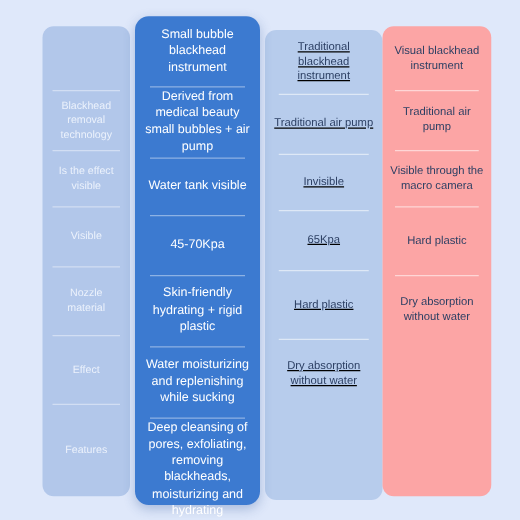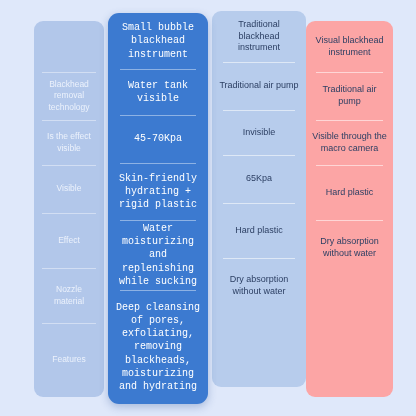--- a/index.html
+++ b/index.html
@@ -44,24 +44,25 @@
     width: 100px;
     height: 391px;
     background: #3c7ad0;
     border-radius: 11px;
     box-shadow: 0 3px 9px rgba(40, 80, 150, 0.30);
     z-index: 3;
   }
   
   .col-plain-a {
     left: 212px;
-    top: 11px;
+    top: 24px;
     width: 94px;
     height: 376px;
     background: #b7ccec;
+    text-decoration: underline;
   }
   .col-plain-b {
     left: 306px;
     top: 21px;
     width: 87px;
     height: 376px;
     background: #fca5a5;
   }
 
   .cell {
@@ -96,21 +97,20 @@
     background: rgba(255, 255, 255, 0.55);
   }
 
   .col-label .cell {
     color: #ecf2fc;
     font-size: 8.5px;
   }
   .col-highlight .cell {
     color: #ffffff;
     font-size: 10px;
-    font-family: Liberation Mono, monospace;
   }
   .col-plain-a .cell,
   .col-plain-b .cell {
     color: #2c3f63;
     font-size: 9px;
   }
 
   
   .r0 { flex: 0 0 51px; }
   .r1 { flex: 0 0 48px; }
@@ -139,35 +139,38 @@
       </div>
     <div class="cell r1">
         <span class="txt">Blackhead removal technology</span>
       </div>
     <div class="cell r2">
         <span class="txt">Is the effect visible</span>
       </div>
     <div class="cell r3">
         <span class="txt">Visible</span>
       </div>
+    <div class="cell r4">
+        <span class="txt">Nozzle material</span>
+      </div>
     <div class="cell r5">
         <span class="txt">Effect</span>
-      </div>
-    <div class="cell r4">
-        <span class="txt">Nozzle material</span>
       </div>
     <div class="cell r6">
         <span class="txt">Features</span>
       </div>
   </div>
 
   <div class="col col-highlight">
     <div class="cell r0">
         <span class="txt">Small bubble blackhead instrument</span>
       </div>
+    <div class="cell r1">
+        <span class="txt">Derived from medical beauty small bubbles + air pump</span>
+      </div>
     <div class="cell r2">
         <span class="txt">Water tank visible</span>
       </div>
     <div class="cell r3">
         <span class="txt">45-70Kpa</span>
       </div>
     <div class="cell r4">
         <span class="txt">Skin-friendly hydrating + rigid plastic</span>
       </div>
     <div class="cell r5">

